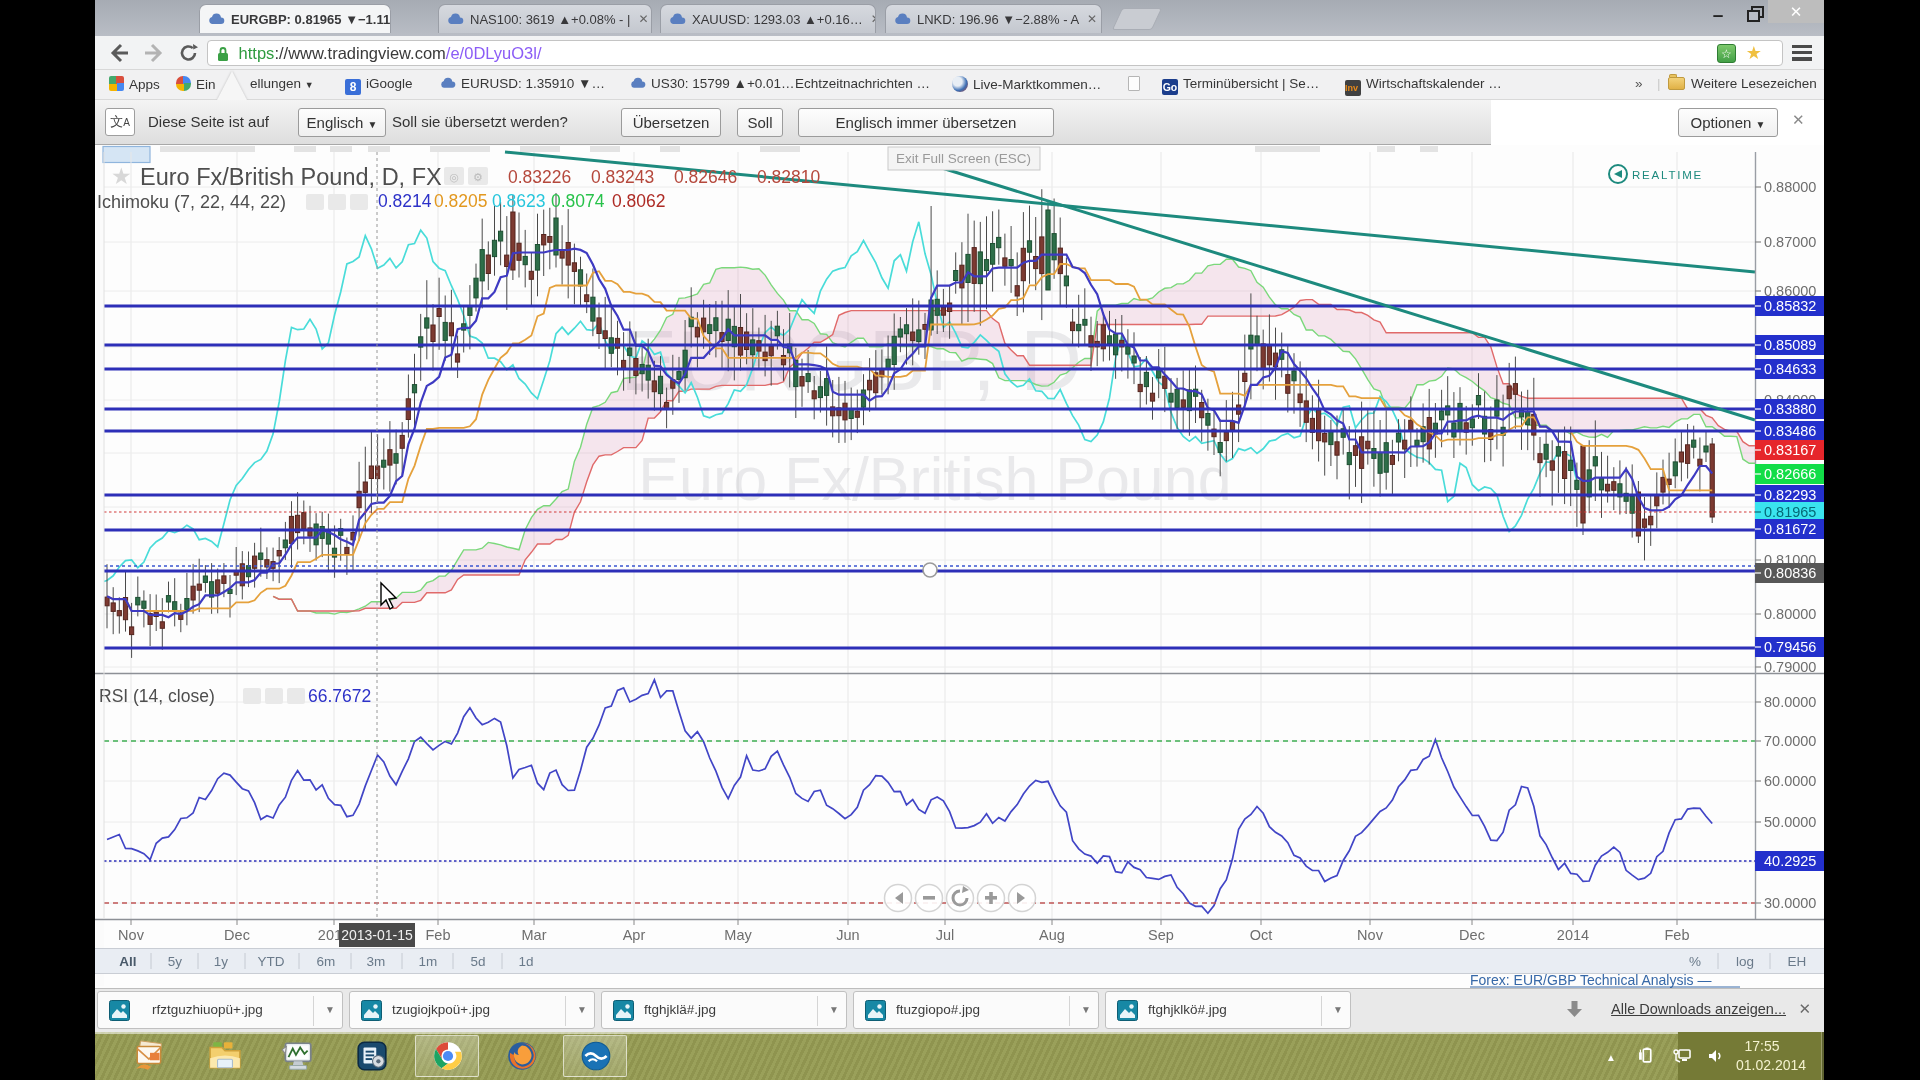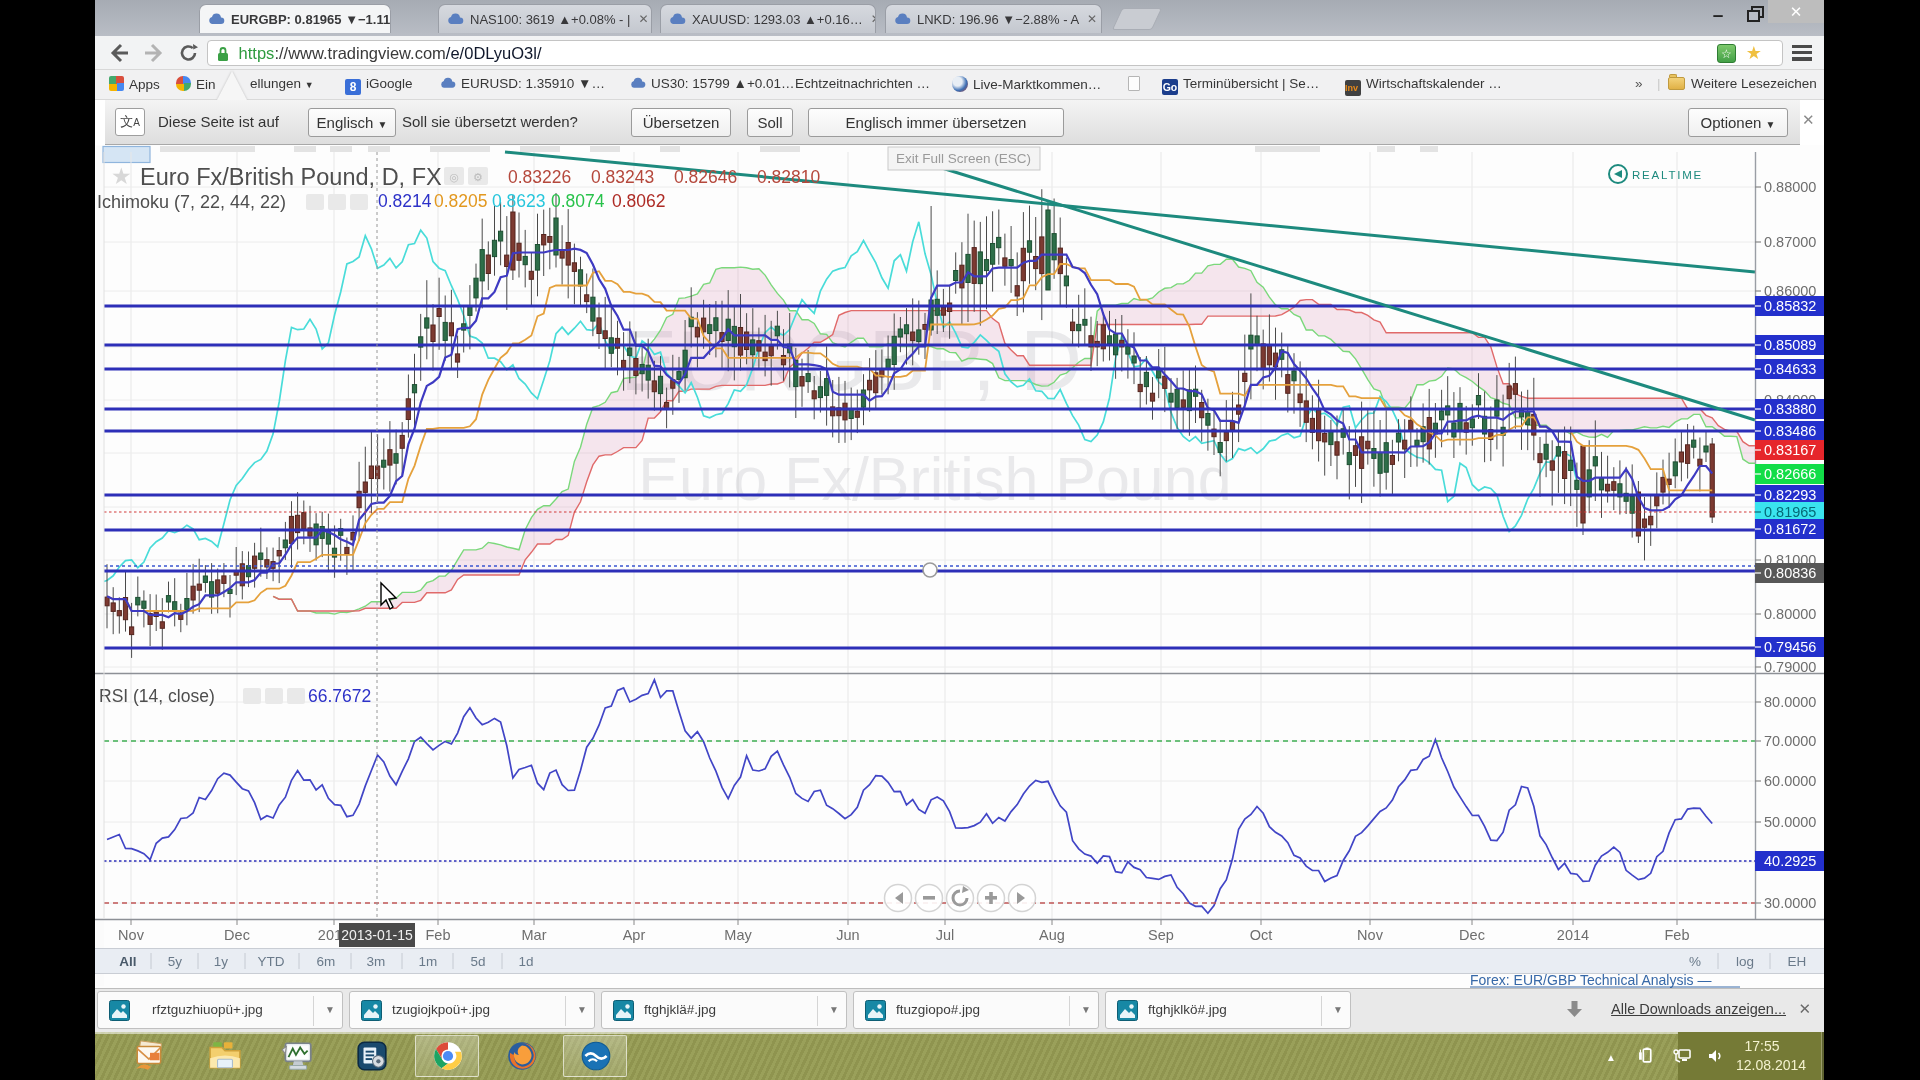--- a/index.html
+++ b/index.html
@@ -20,21 +20,21 @@
 #toolbar{position:absolute;left:0;top:36px;width:1729px;height:34px;background:#f2f3f4;
  border-bottom:1px solid #d8d8d8}
 #urlbox{position:absolute;left:112px;top:4px;width:1576px;height:26px;background:#fff;
  border:1px solid #c4c4c4;border-radius:4px;font-size:16.5px;line-height:25px;color:#333}
 
 #bookmarks{position:absolute;left:0;top:70px;width:1729px;height:30px;background:#f1f1f2;
  border-bottom:1px solid #d9d9d9;font-size:13.5px;color:#363636}
 .bk{position:absolute;top:6px;white-space:nowrap}
 .bkic{display:inline-block;width:16px;height:16px;vertical-align:-3px;margin-right:5px;border-radius:2px}
 
-#transbar{position:absolute;left:10px;top:100px;width:1695px;height:45px;
+#transbar{position:absolute;left:0;top:100px;width:1396px;height:45px;
  background:linear-gradient(#f4f4f4,#dedede);border-bottom:1px solid #a8a8a8;font-size:15px;color:#333}
 .tbtn{position:absolute;top:8px;height:29px;background:linear-gradient(#fdfdfd,#f0f0f0);
  border:1px solid #9b9b9b;border-radius:3px;font-size:15px;color:#333;text-align:center;line-height:27px}
 
 #content{position:absolute;left:0;top:145px;width:1729px;height:843px;background:#fdfdfd}
 
 #dlbar{position:absolute;left:0;top:988px;width:1729px;height:44px;background:#e9e9e9;
  border-top:1px solid #bdbdbd}
 .dl{position:absolute;top:2px;width:246px;height:38px;background:#fbfbfb;border:1px solid #c0c0c0;
  border-radius:3px;font-size:13.5px;color:#3c3c3c;line-height:36px;white-space:nowrap}
@@ -85,21 +85,21 @@
         <path d="M9 3 L17 11 L9 19 M17 11 L2 11" stroke="#b3b3b3" stroke-width="3" fill="none"></path>
       </svg>
  <svg width="20" height="20" viewBox="0 0 20 20" style="position:absolute;left:84px;top:7px">
         <path d="M16 10 a6.5 6.5 0 1 1 -2.2 -4.9" stroke="#5a5a5a" stroke-width="2.6" fill="none"></path>
         <path d="M14 1 L14.3 6.4 L19 4.3 Z" fill="#5a5a5a"></path>
       </svg>
  <div id="urlbox"><svg width="12" height="16" viewBox="0 0 12 16" style="margin:0 5px 0 9px;vertical-align:-3px">
           <rect x="1" y="7" width="10" height="8" rx="1.5" fill="#3aa045"></rect>
           <path d="M3.5 7 V4.5 a2.5 2.5 0 0 1 5 0 V7" fill="none" stroke="#3aa045" stroke-width="1.8"></path>
         </svg>
-  <span style="color:#2e9b3f">https</span><span style="color:#3a3a3a">://www.tradingview.com</span><span style="color:#0f172a">/e/0DLyuO3l/</span>
+  <span style="color:#2e9b3f">https</span><span style="color:#3a3a3a">://www.tradingview.com</span><span style="color:#8b5cf6">/e/0DLyuO3l/</span>
   <span style="position:absolute;right:46px;top:3px;width:19px;height:19px;background:linear-gradient(#7ec96c,#43a047);border-radius:3px;border:1px solid #2f7d33;color:#fff;font-size:12px;text-align:center;line-height:18px">☆</span>
   <span style="position:absolute;right:20px;top:0px;color:#f0c040;font-size:18px">★</span>
  </div>
  <div style="position:absolute;right:12px;top:7px;width:20px;height:20px">
    <div style="height:3.2px;background:#4a4a4a;margin:2px 0 3px"></div>
    <div style="height:3.2px;background:#4a4a4a;margin:3px 0"></div>
    <div style="height:3.2px;background:#4a4a4a;margin:3px 0"></div>
  </div>
 </div>
 
@@ -1022,14 +1022,14 @@
       <rect x="6" y="2" width="11" height="8" rx="1" fill="none" stroke="#fff" stroke-width="1.6"></rect>
       <rect x="9" y="11" width="5" height="2" fill="#fff"></rect>
       <circle cx="3" cy="4" r="2" fill="none" stroke="#fff" stroke-width="1.4"></circle>
       <path d="M3 6 L3 12 L7 14" stroke="#fff" stroke-width="1.4" fill="none"></path>
     </svg>
 <svg width="18" height="18" viewBox="0 0 18 18" style="position:absolute;left:1612px;top:15px">
       <path d="M2 7 L5 7 L9 3 L9 15 L5 11 L2 11 Z" fill="#fff"></path>
       <path d="M11.5 6 A4.5 4.5 0 0 1 11.5 12" stroke="#fff" stroke-width="1.5" fill="none"></path>
     </svg>
 <div class="clock" style="left:1612px;top:6px">17:55</div>
-<div class="clock" style="left:1618px;top:25px;width:116px">12.08.2014</div>
+<div class="clock" style="left:1618px;top:25px;width:116px">01.02.2014</div>
 <div style="position:absolute;right:0;top:0;width:3px;height:48px;background:#5e6230;border-left:1px solid #9a9d6a"></div>
 </div>
 </body></html>

